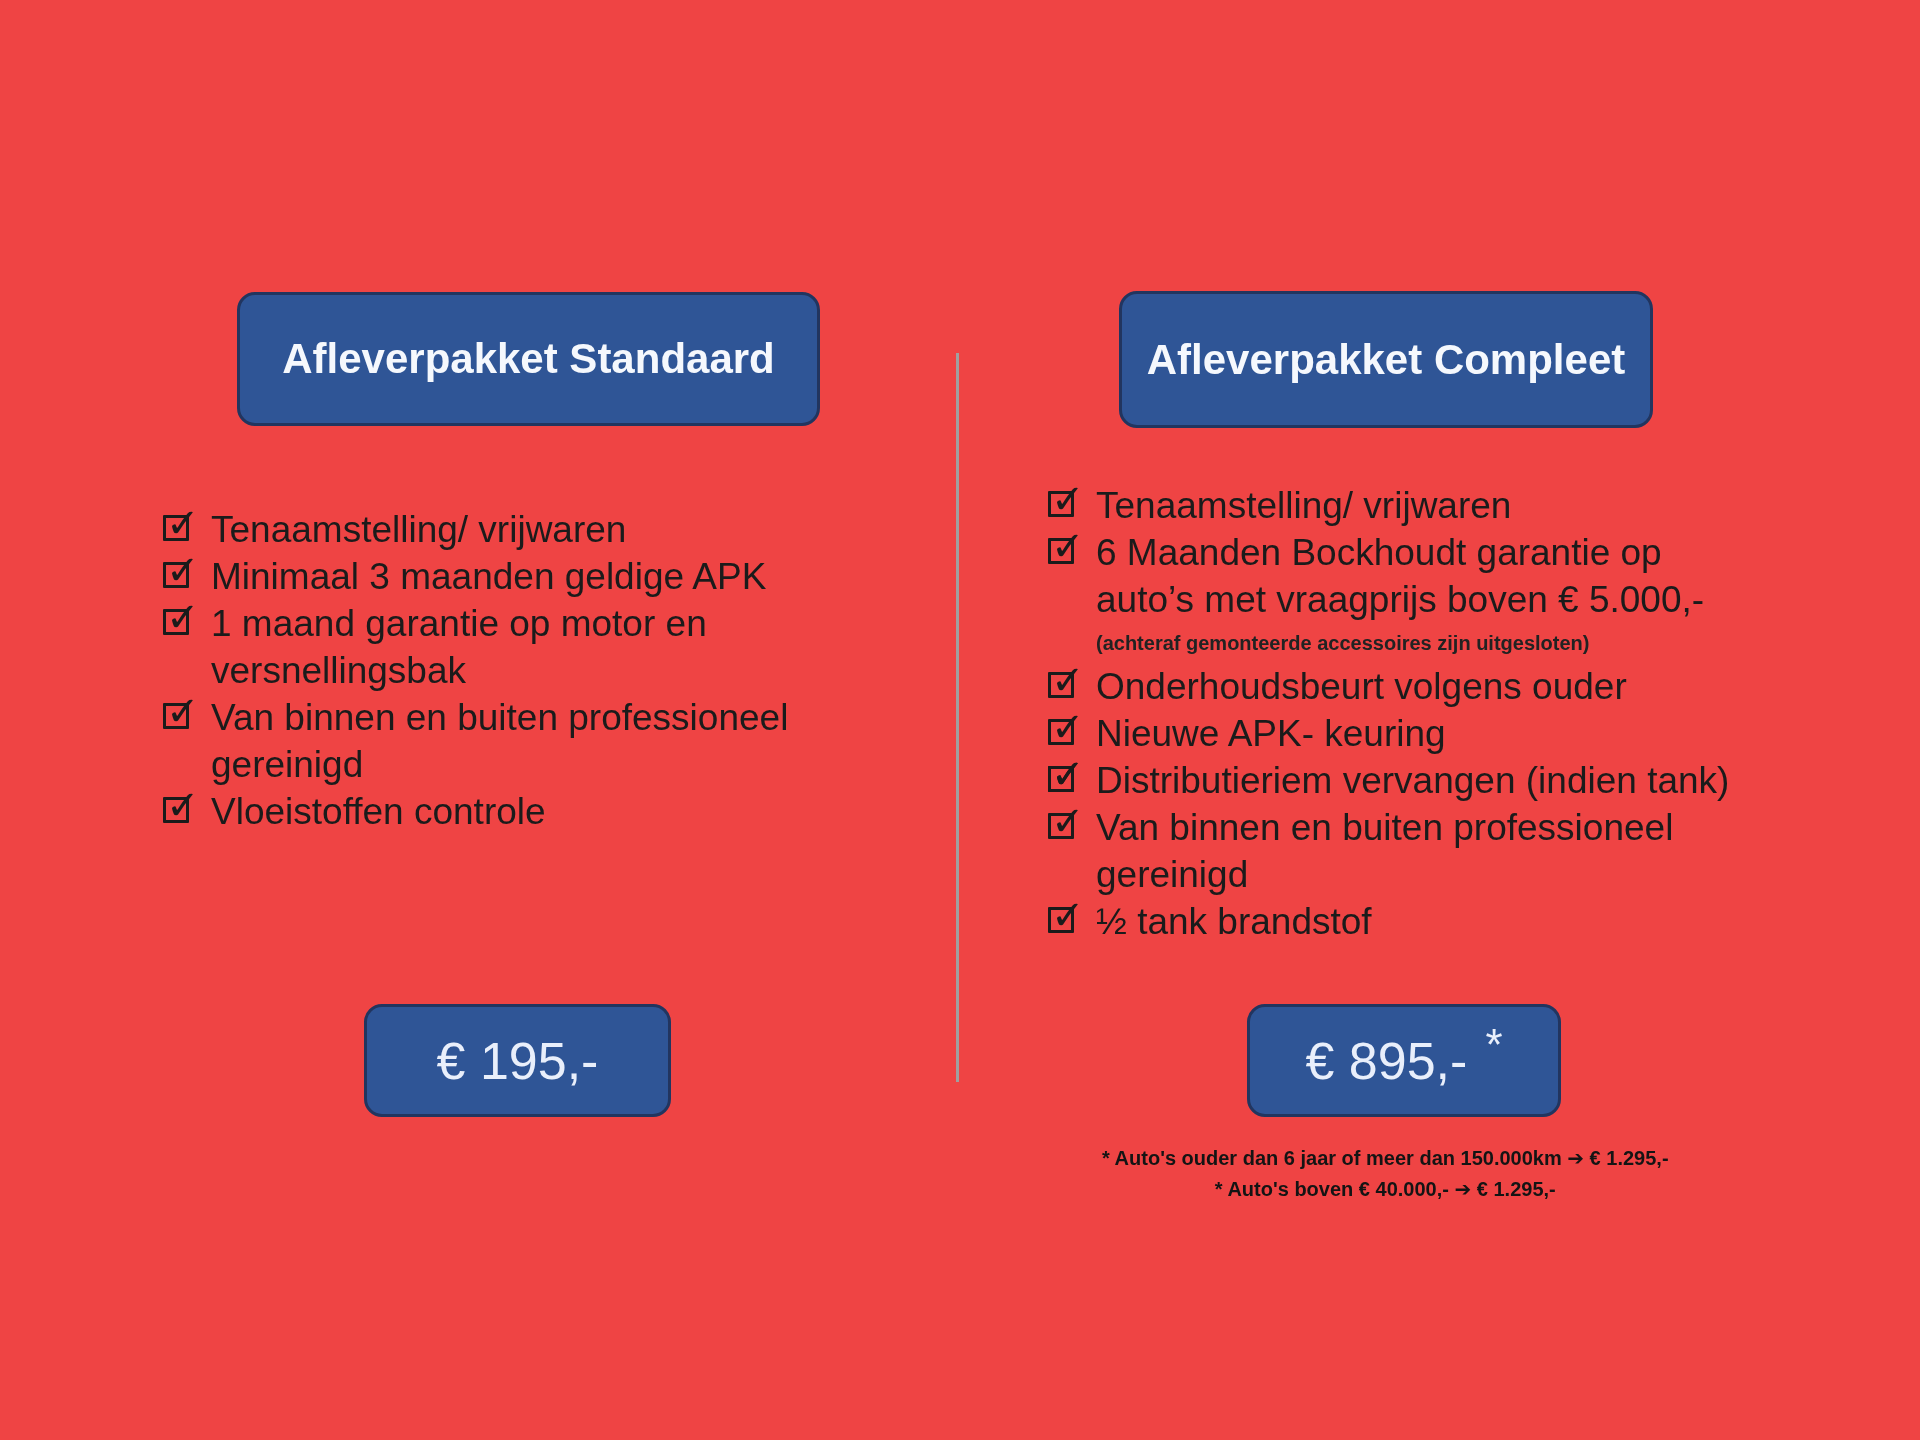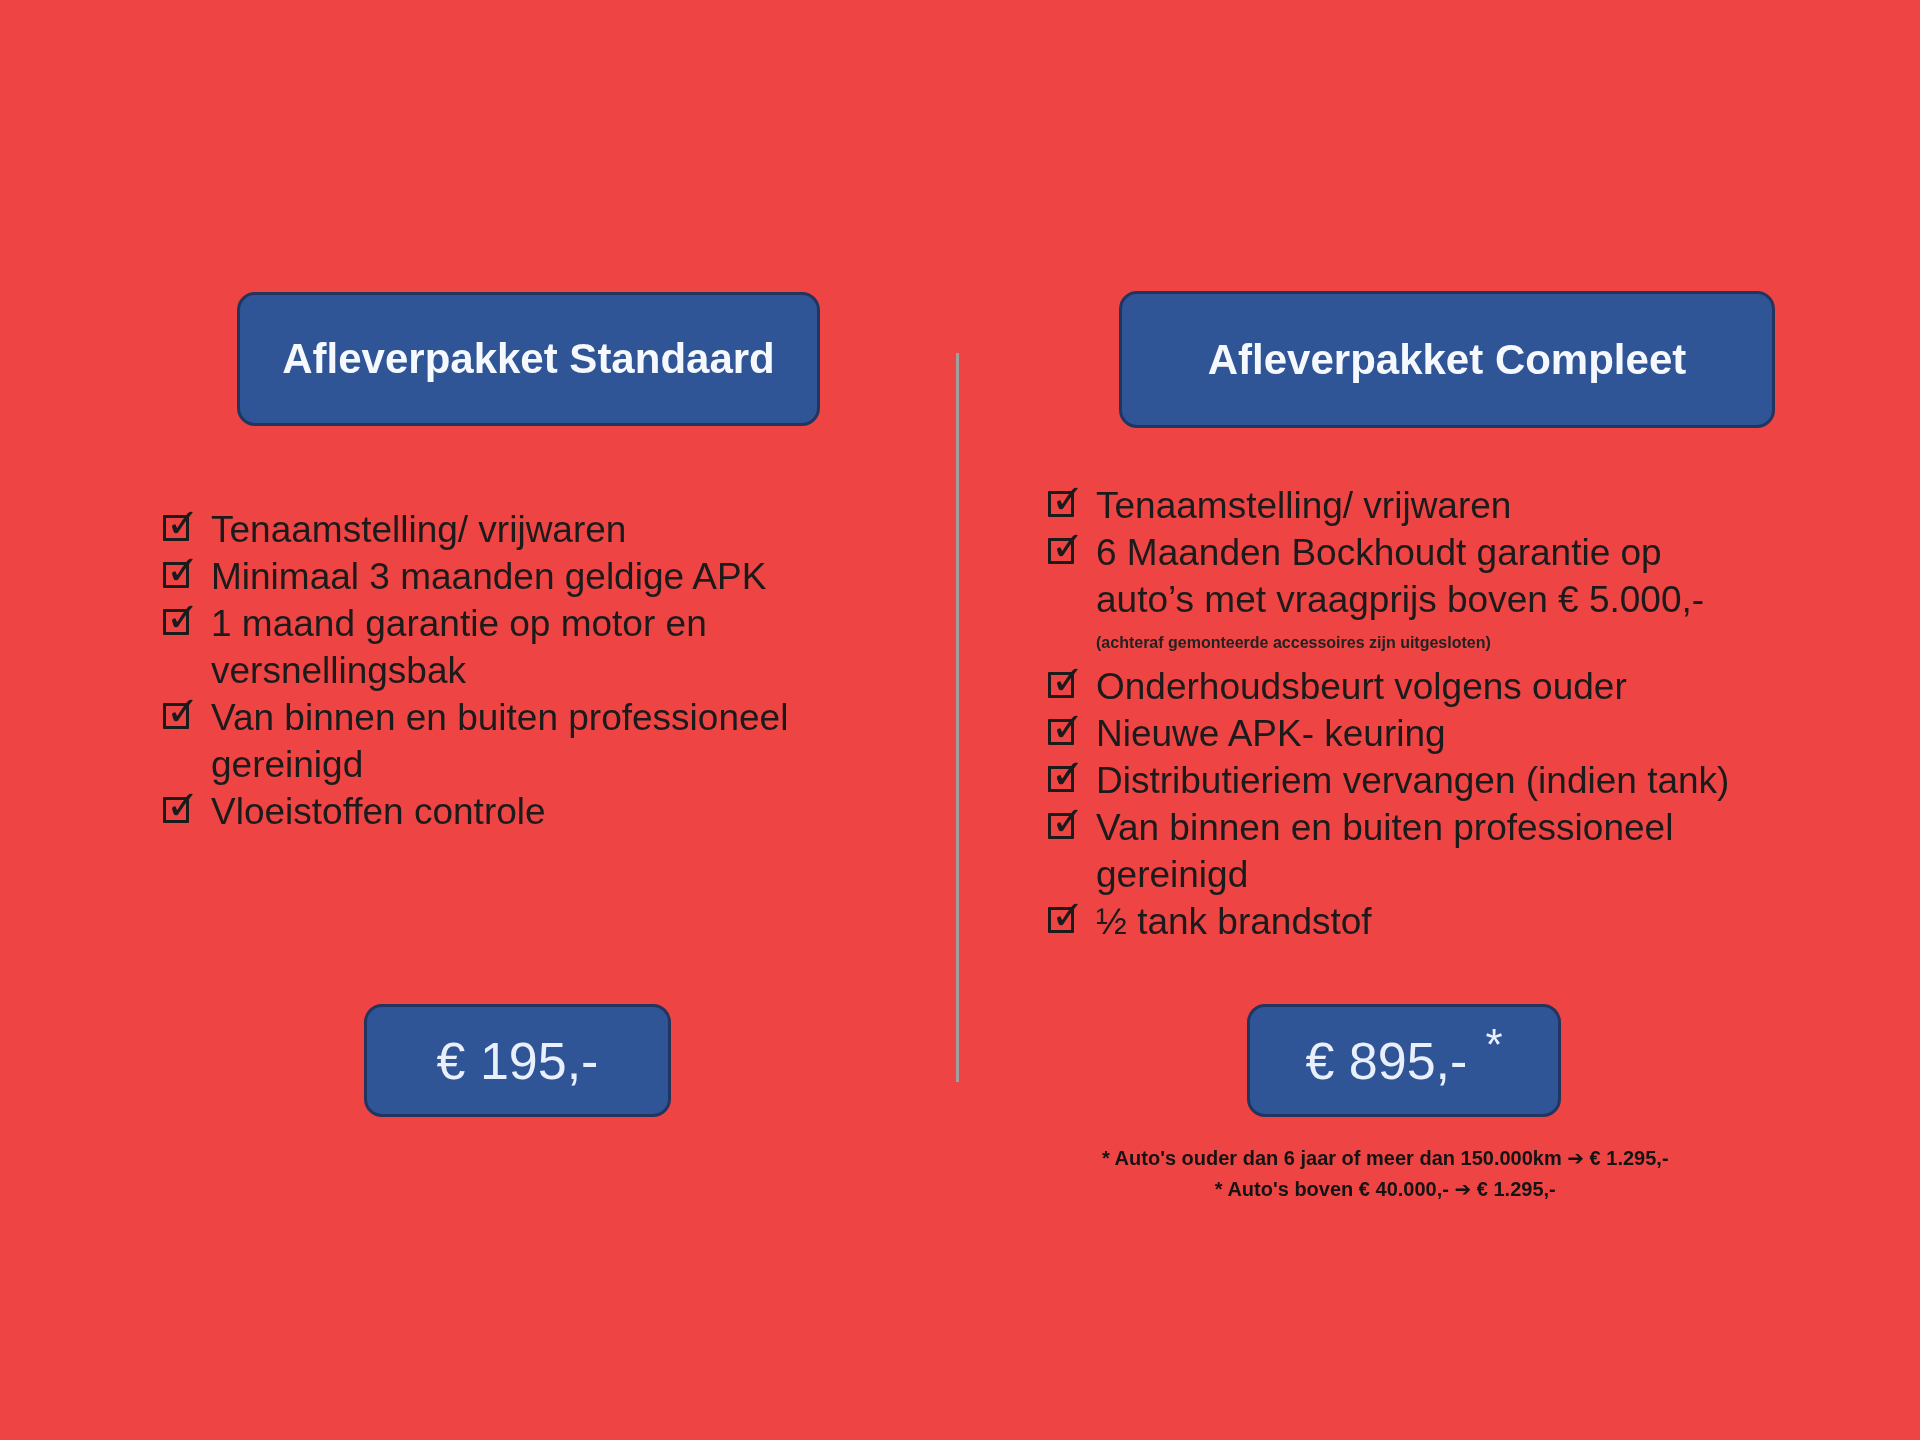--- a/index.html
+++ b/index.html
@@ -20,21 +20,21 @@
     box-sizing:border-box;
     display:flex;align-items:center;justify-content:center;
   }
   .header-box{
     color:#f5f8fd;
     font-weight:bold;
     font-size:42px;
     letter-spacing:0px;
   }
   #std-header{left:237px;top:292px;width:583px;height:134px;}
-  #cmp-header{left:1119px;top:291px;width:656px;height:137px;}
+  #cmp-header{left:1119px;top:291px;width:534px;height:137px;}
 
   .price-box{
     color:#e9effb;
     font-size:52px;
     font-weight:normal;
   }
   #std-price{left:364px;top:1004px;width:307px;height:113px;align-items:center;}
   #cmp-price{left:1247px;top:1004px;width:314px;height:113px;}
   .price-asterisk{
     font-size:44px;
@@ -59,21 +59,21 @@
     border:3.5px solid #1b1b1b;
     border-radius:1px;
     box-sizing:border-box;
   }
   .checkbox .tick{
     position:absolute;left:0px;top:-15px;
     font-size:40px;font-weight:bold;line-height:1;
     color:#1b1b1b;
   }
   .item-note{
-    font-size:16px;
+    font-size:20px;
     font-weight:600;
     line-height:40px;
     color:#222222;
   }
 
   
   .divider{
     position:absolute;
     left:956px;top:353px;
     width:3px;height:729px;

